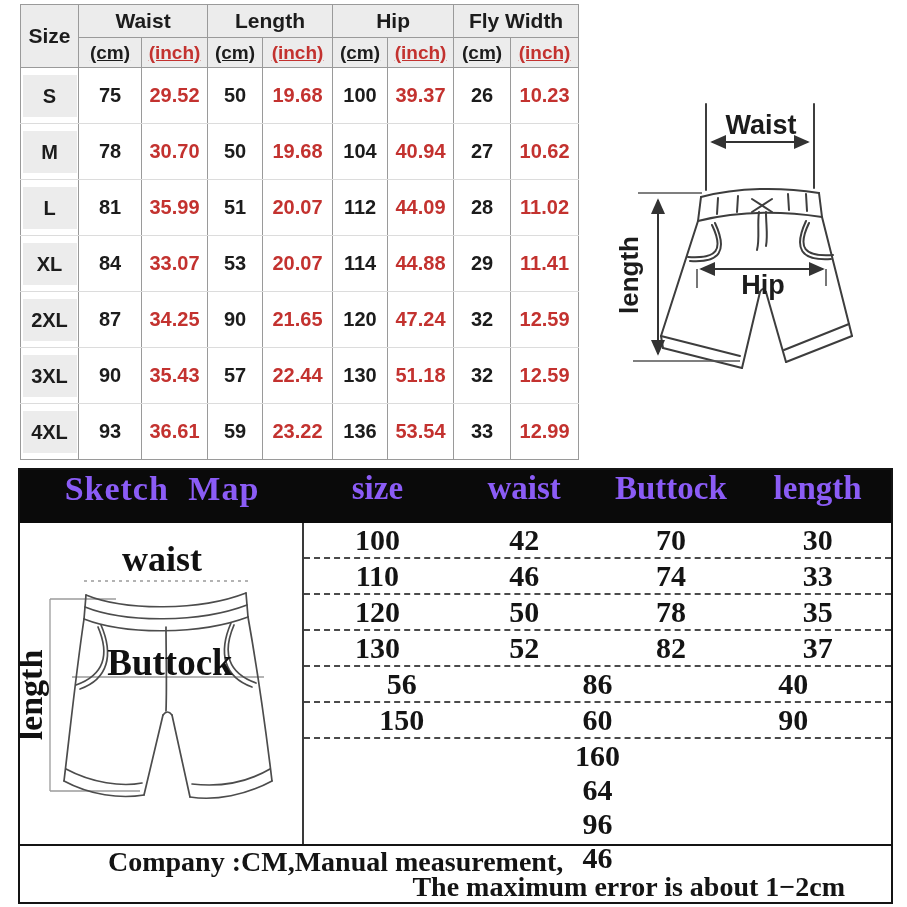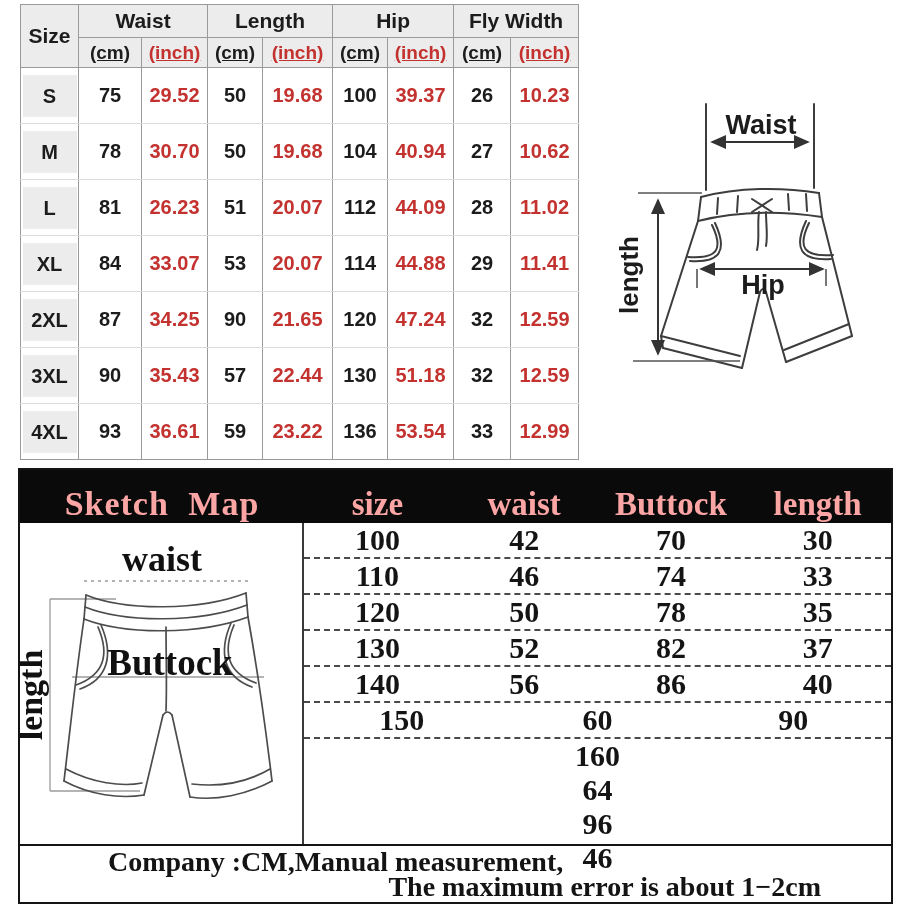--- a/index.html
+++ b/index.html
@@ -22,35 +22,35 @@
   .size-badge{display:inline-block;min-width:54px;height:42px;line-height:42px;background:var(--hdr);}
 
   
   .top-diagram{position:absolute;left:590px;top:78px;}
   .top-diagram text{font-family:"Liberation Sans",sans-serif;font-weight:bold;fill:#1c1c1c;}
 
   
   .bottom{position:absolute;left:18px;top:468px;width:871px;height:432px;border:2px solid #141414;
     display:flex;flex-direction:column;font-family:"Liberation Serif","DejaVu Serif",serif;
     font-weight:bold;color:#141414;background:#fff;}
-  .b-header{height:53px;flex:0 0 53px;background:var(--bar);color:#fca5a5;display:flex;align-items:flex-end;}
+  .b-header{height:53px;flex:0 0 53px;background:var(--bar);color:#8b5cf6;display:flex;align-items:flex-start;}
   .b-title{width:284px;flex:0 0 284px;text-align:center;font-size:34px;letter-spacing:1px;word-spacing:10px;}
   .b-cols{flex:1;display:flex;}
   .b-cols span{flex:1;text-align:center;font-size:33px;}
   .b-content{flex:1;display:flex;min-height:0;}
   .sketch-cell{width:282px;flex:0 0 282px;border-right:2px solid #3a3a3a;position:relative;}
   .sketch-cell svg{position:absolute;left:0;top:0;}
   .sketch-cell text{font-family:"Liberation Serif","DejaVu Serif",serif;font-weight:bold;fill:#111;}
   .b-rows{flex:1;display:flex;flex-direction:column;}
   .b-row{flex:1;display:flex;align-items:center;border-bottom:2px dashed #4a4a4a;}
   .b-row:last-child{border-bottom:none;flex-direction:column;}
   .b-row span{flex:1;text-align:center;font-size:30px;}
   .b-footer{flex:0 0 53px;height:53px;border-top:2px solid #141414;font-size:28px;line-height:25px;padding-top:3px;}
   .f1{text-align:left;padding-left:88px;}
-  .f2{text-align:right;padding-right:70px;}
+  .f2{text-align:right;padding-right:46px;}
 </style>
 </head>
 <body>
 
 <div class="canvas">
 
   <table class="top-table">
     <colgroup>
       <col style="width:58px">
         <col style="width:63px">
@@ -100,21 +100,21 @@
           <td class="cm-val">50</td>
           <td class="inch-val">19.68</td>
           <td class="cm-val">104</td>
           <td class="inch-val">40.94</td>
           <td class="cm-val">27</td>
           <td class="inch-val">10.62</td>
         </tr>
         <tr>
           <td><span class="size-badge">L</span></td>
           <td class="cm-val">81</td>
-          <td class="inch-val">26.23</td>
+          <td class="inch-val">35.99</td>
           <td class="cm-val">51</td>
           <td class="inch-val">20.07</td>
           <td class="cm-val">112</td>
           <td class="inch-val">44.09</td>
           <td class="cm-val">28</td>
           <td class="inch-val">11.02</td>
         </tr>
         <tr>
           <td><span class="size-badge">XL</span></td>
           <td class="cm-val">84</td>
@@ -273,21 +273,20 @@
             <span>78</span>
             <span>35</span>
           </div>
           <div class="b-row">
             <span>130</span>
             <span>52</span>
             <span>82</span>
             <span>37</span>
           </div>
           <div class="b-row">
-            <span>140</span>
             <span>56</span>
             <span>86</span>
             <span>40</span>
           </div>
           <div class="b-row">
             <span>150</span>
             <span>60</span>
             <span>90</span>
           </div>
           <div class="b-row">

